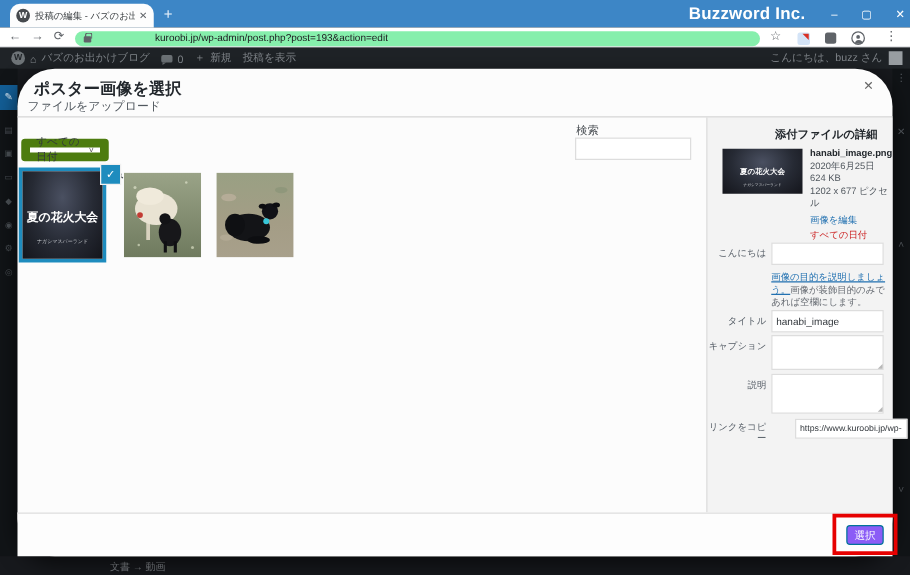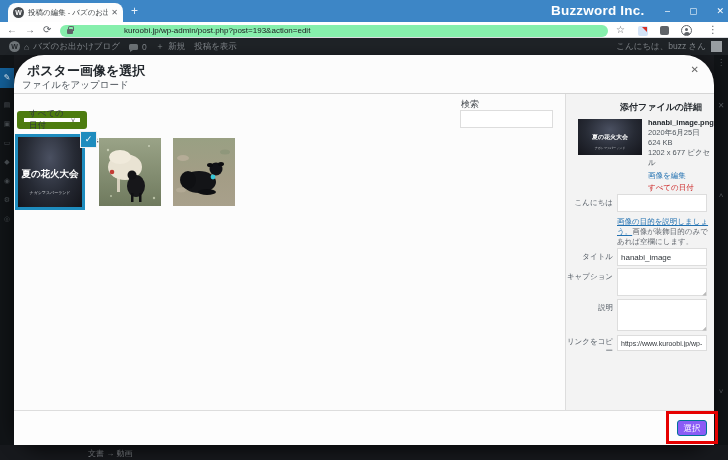--- a/index.html
+++ b/index.html
@@ -279,21 +279,21 @@
       <div class="f-label" style="top:158px">タイトル</div>
       <input class="f-input" style="top: 154px;" value="hanabi_image">
 
       <div class="f-label" style="top:178px">キャプション</div>
       <div class="f-ta" style="top:174px;height:28px"></div>
 
       <div class="f-label" style="top:209px">説明</div>
       <div class="f-ta" style="top:205px;height:32px"></div>
 
       <div class="f-label" style="top:243px">リンクをコピー</div>
-      <input class="f-input" style="top: 241px; height: 16px; font-size: 7px;" readonly="" value="https://www.kuroobi.jp/wp-">
+      <input class="f-input" style="top: 241px; height: 16px; font-size: 7px; margin-left: 19px;" readonly="" value="https://www.kuroobi.jp/wp-">
     </div>
 
     <div class="m-footer"></div>
     <div class="sel-btn">選択</div>
   </div>
 
   <div class="annot"></div>
 
 </div>
 

